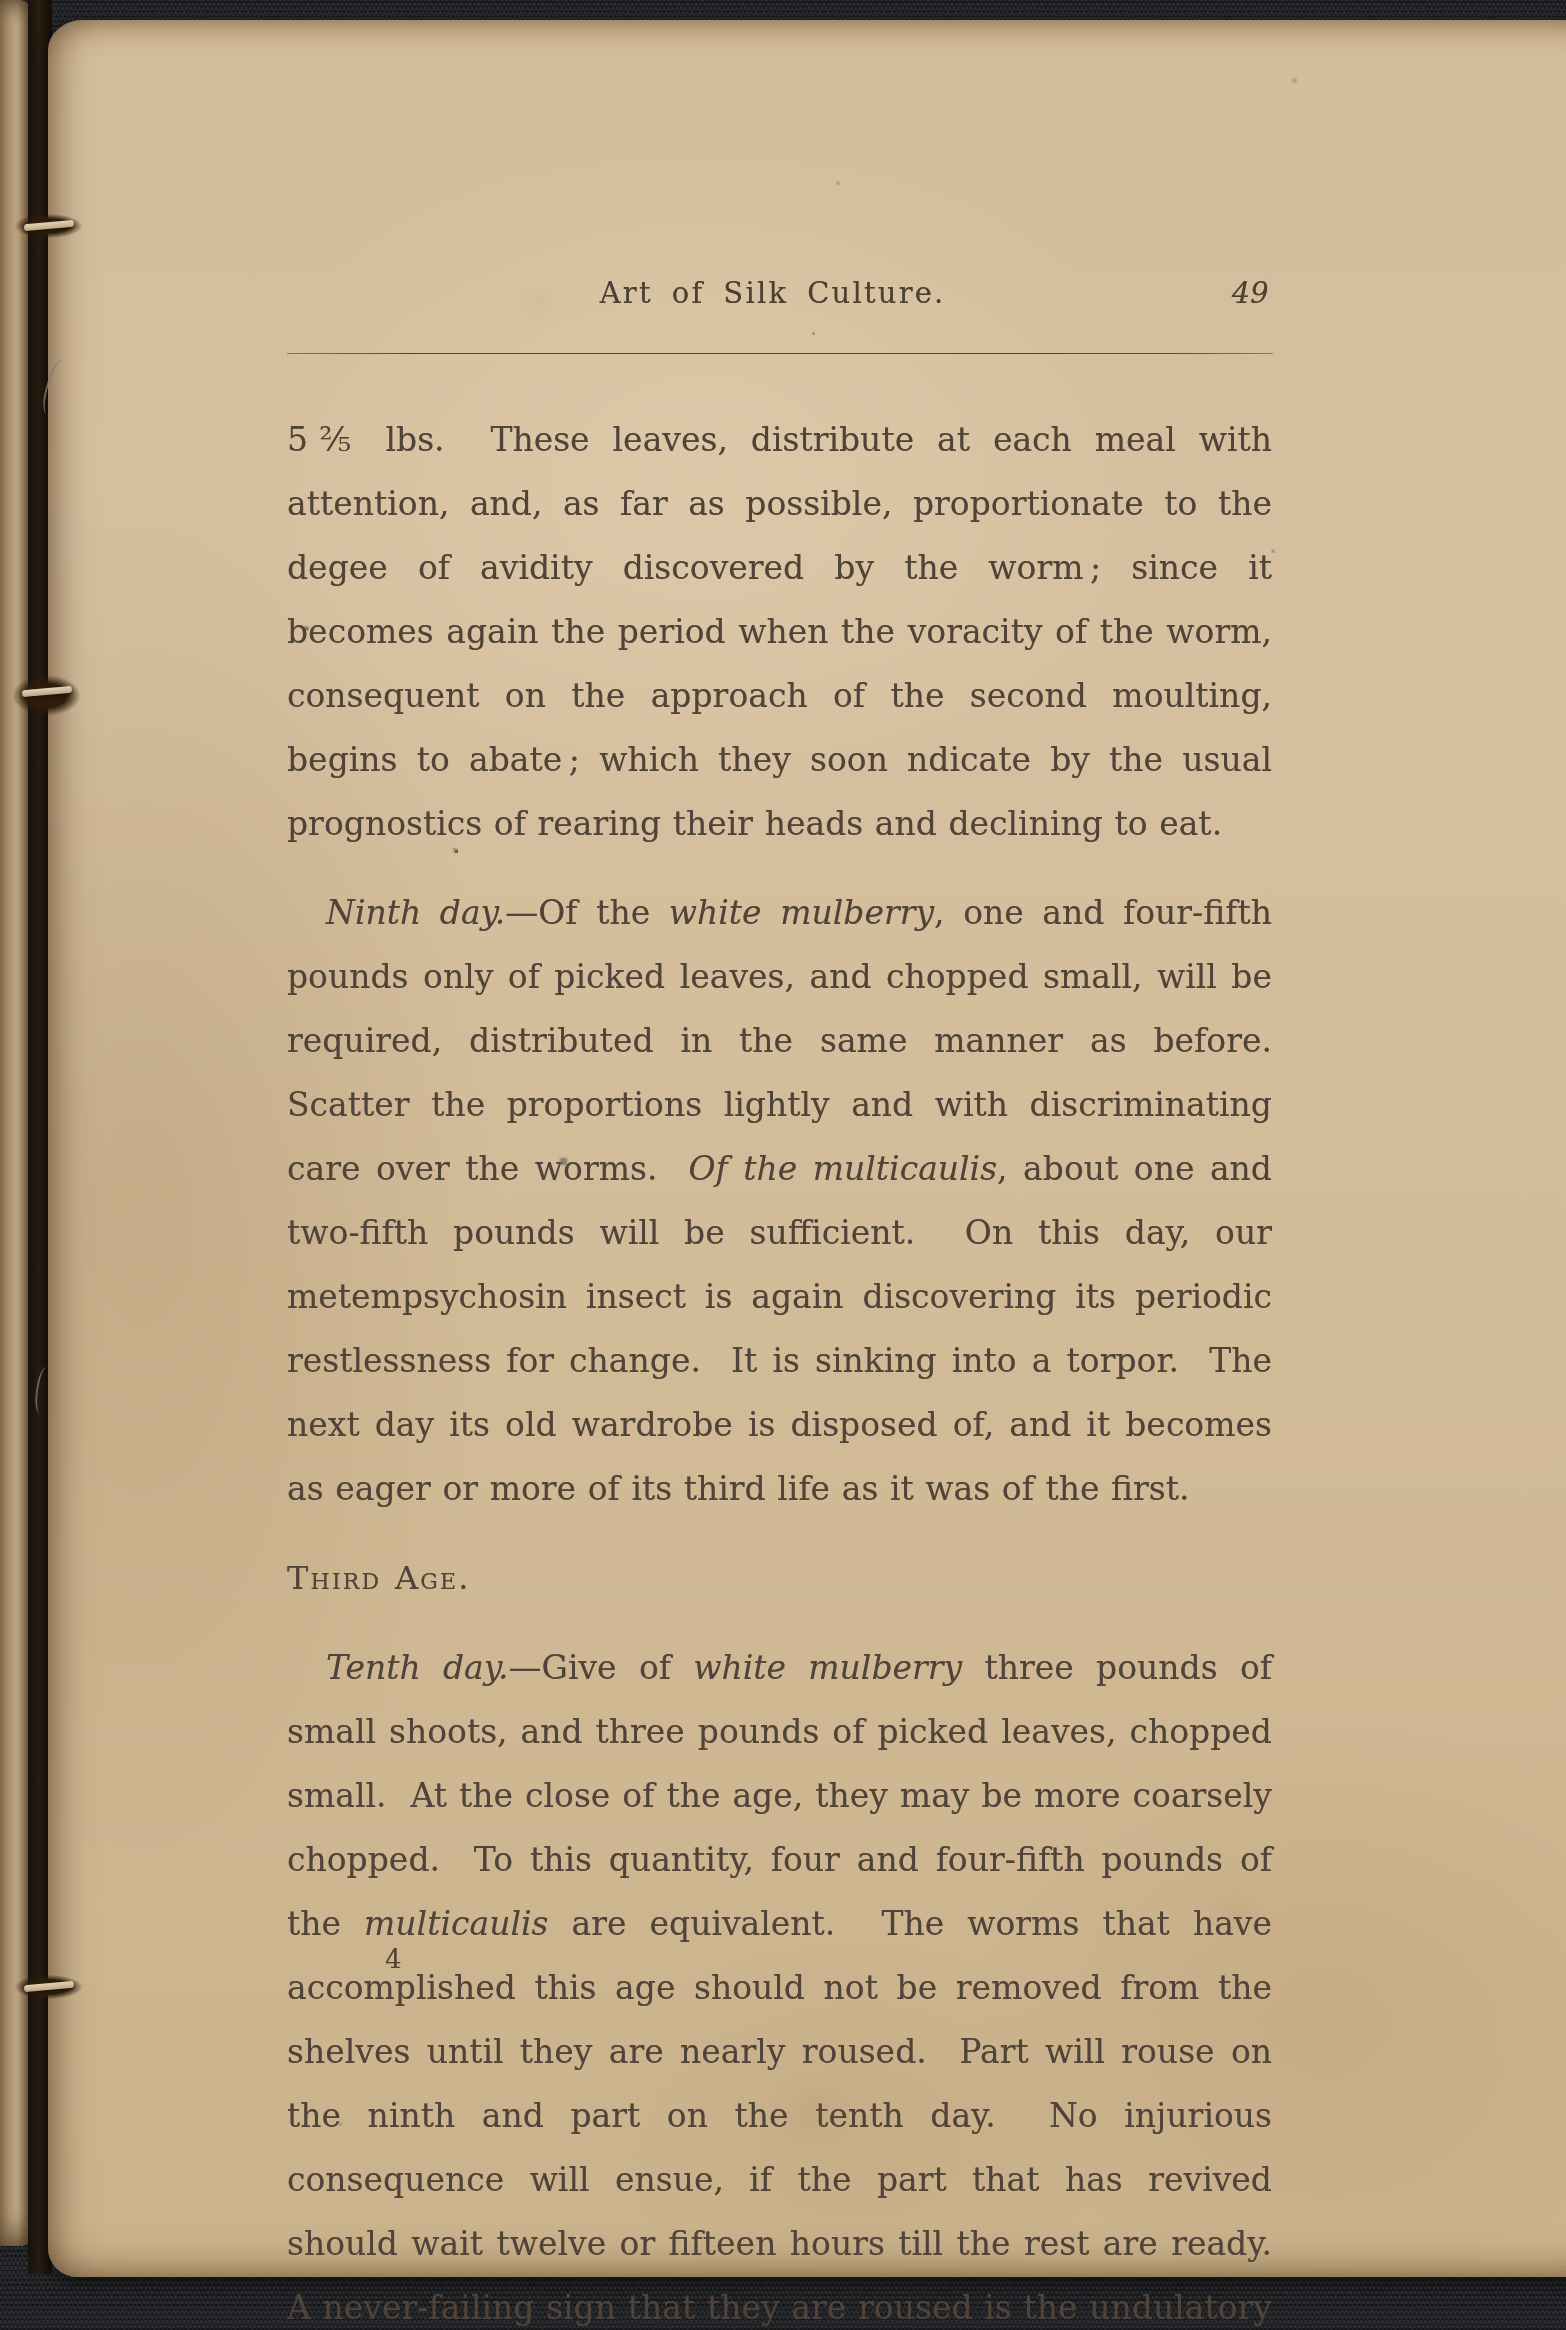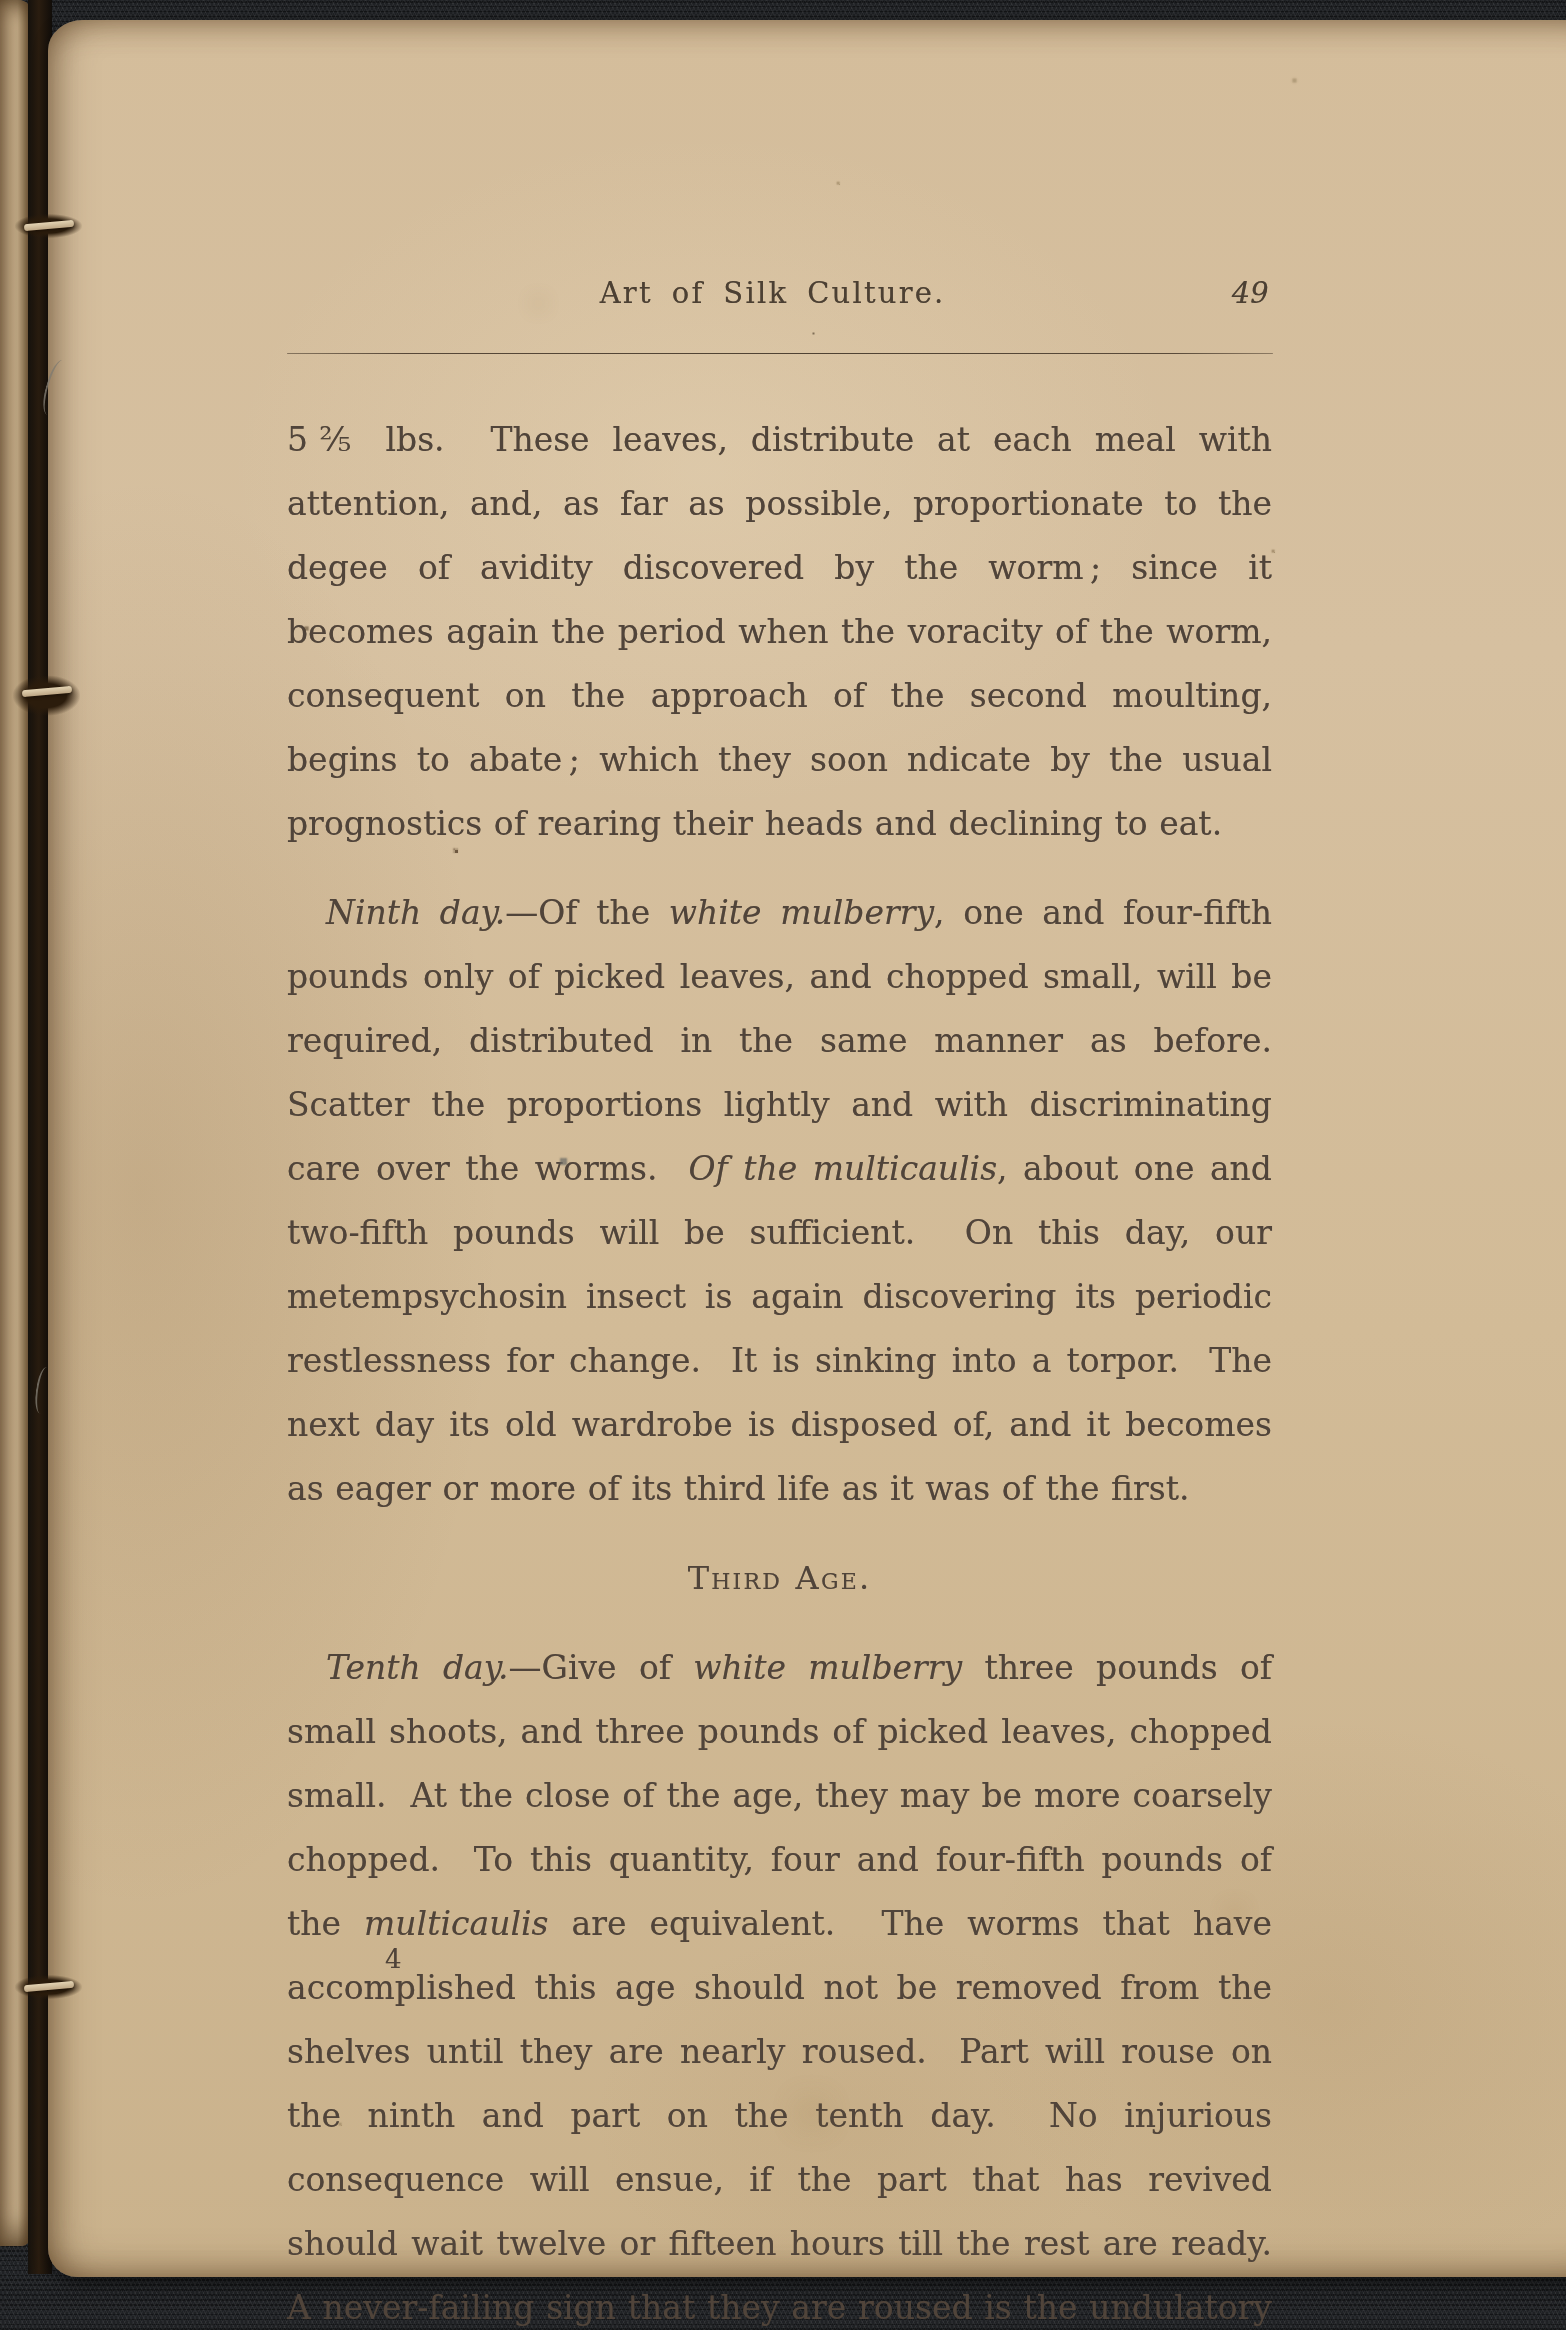--- a/index.html
+++ b/index.html
@@ -102,21 +102,21 @@
     font-size:33px;line-height:64px;color:#50443a;
     text-align:justify;
     text-shadow:0 0 0.5px rgba(80,64,48,.45);
     word-spacing:1.1px;
   }
   .para{margin:0;white-space:pre-wrap;}
   .para.indent{text-indent:39px;margin-top:25px;}
   .para em{font-style:italic;}
   .section-heading{
     margin-top:25px;margin-bottom:26px;
-    text-align:center;font-variant:small-caps;letter-spacing:2.2px;
+    text-align:left;font-variant:small-caps;letter-spacing:2.2px;
     font-size:32px;white-space:nowrap;text-indent:0;
   }
   .signature{
     position:absolute;left:337px;top:1924px;font-size:26px;color:#50443a;
     text-shadow:0 0 0.5px rgba(80,64,48,.45);
   }
   
   .specks{
     position:absolute;left:0;top:0;width:0.5px;height:0.5px;
     box-shadow:

